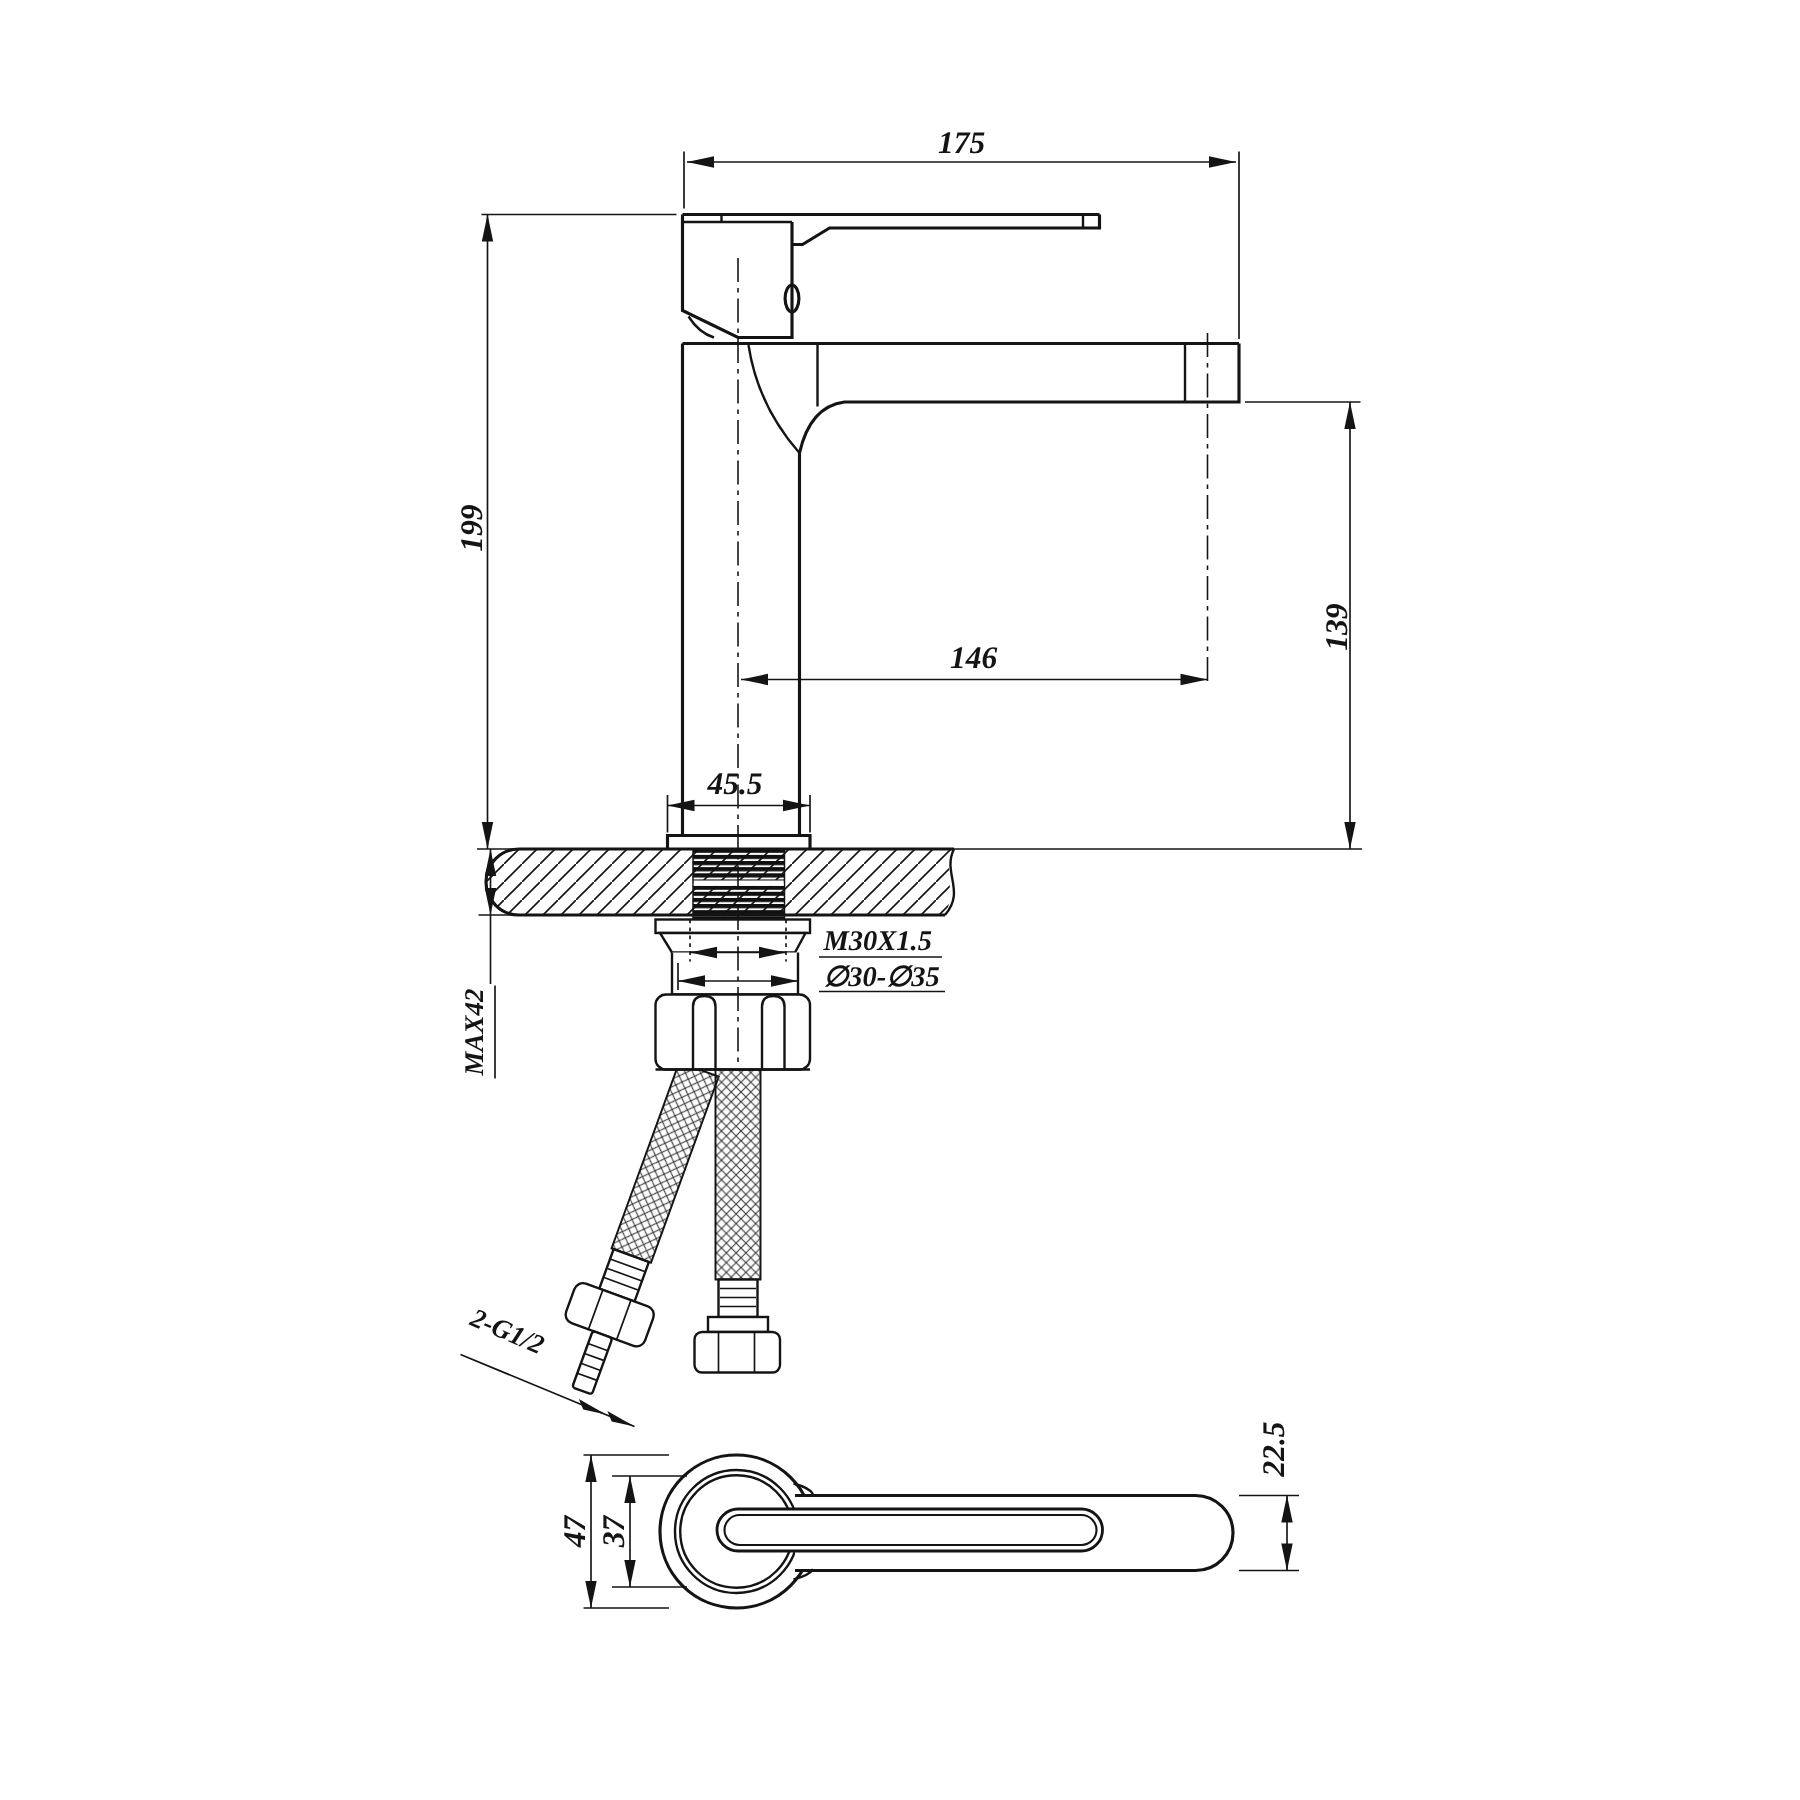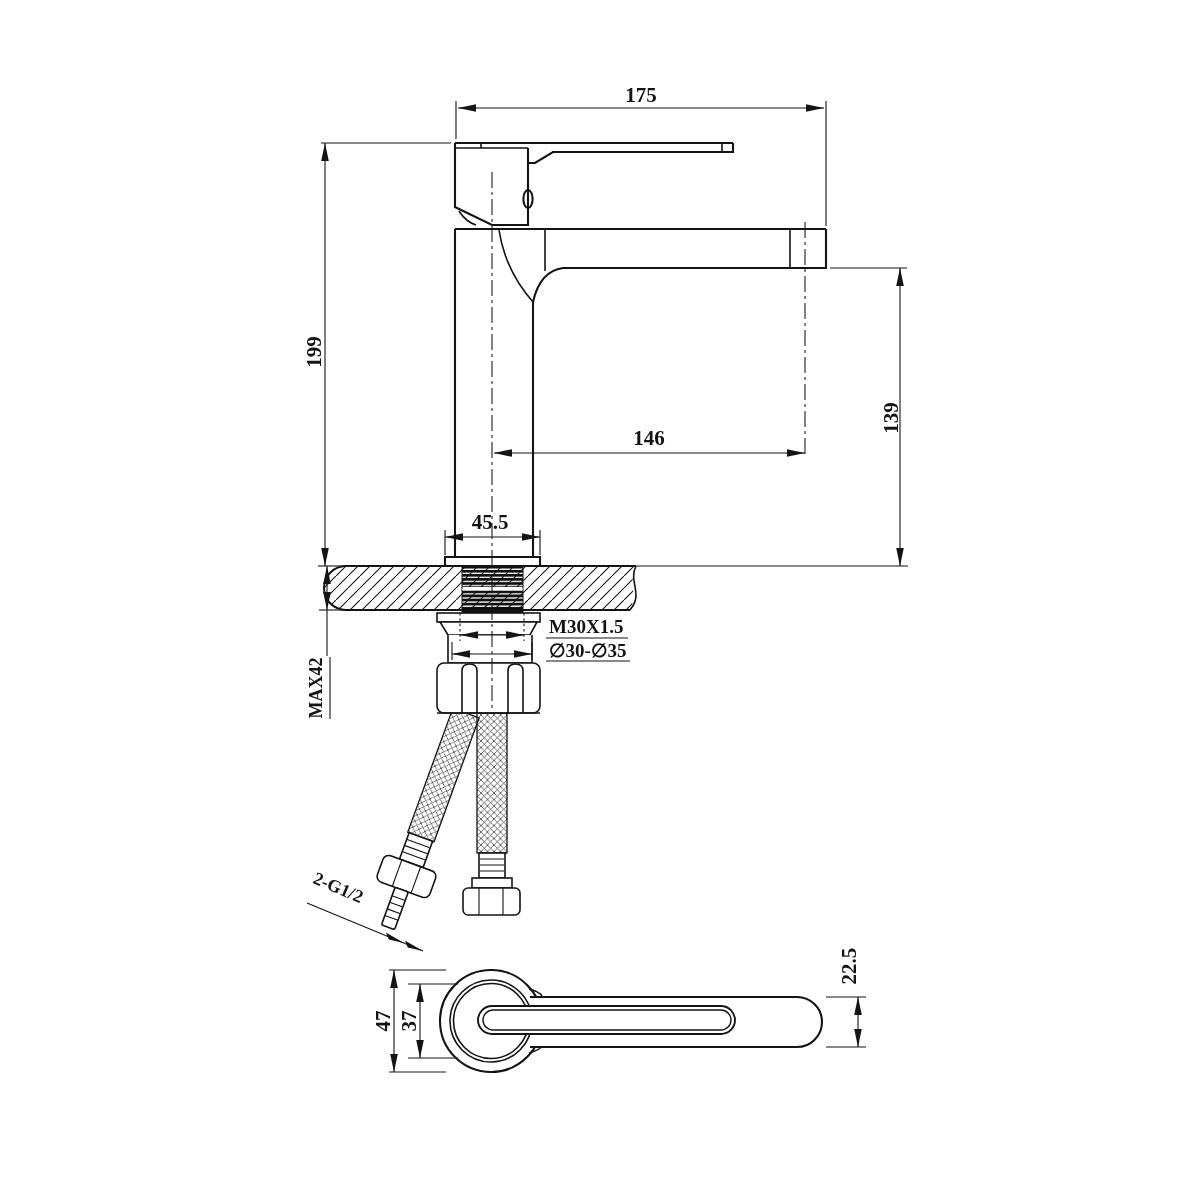--- a/index.html
+++ b/index.html
@@ -1,16 +1,16 @@
 <!DOCTYPE html>
 <html><head>
 <meta charset="utf-8">
 <style>
   html,body{margin:0;padding:0;background:#ffffff;}
-  .page{width:1062px;height:1200px;background:#fff;position:relative;overflow:hidden;}
+  .page{width:1062px;height:1200px;background:#fff;position:relative;overflow:hidden;font-style:italic;}
   svg{display:block;}
   
   .ol{fill:none;stroke:#141414;stroke-width:2.1;stroke-linecap:butt;stroke-linejoin:miter;}
   .ol15{fill:none;stroke:#141414;stroke-width:1.6;}
   
   .thin{fill:none;stroke:#141414;stroke-width:1.1;}
   .dotted{fill:none;stroke:#141414;stroke-width:1.1;stroke-dasharray:2.5 2.8;}
   
   .cl{fill:none;stroke:#141414;stroke-width:1.05;stroke-dasharray:16 4 3 4;}
   .arr{fill:#141414;stroke:none;}

